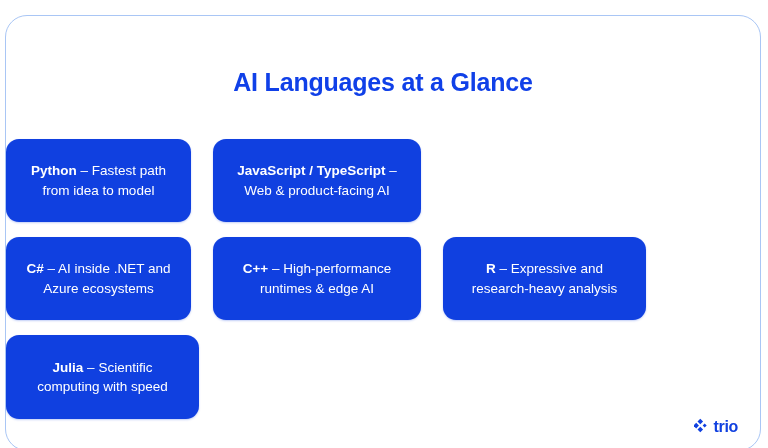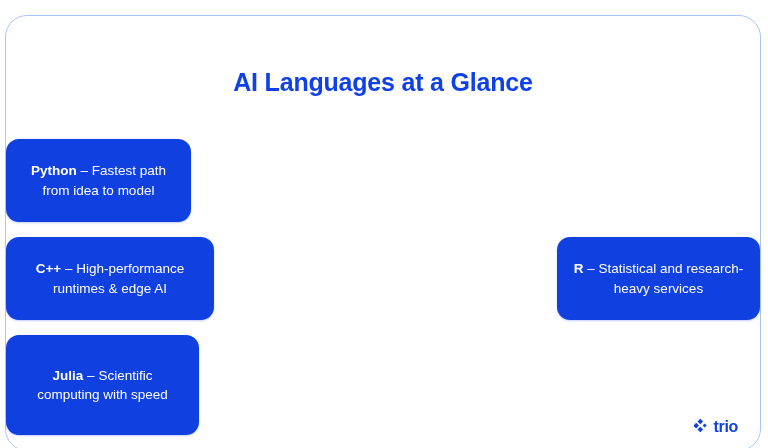--- a/index.html
+++ b/index.html
@@ -37,40 +37,40 @@
     letter-spacing: -0.2px;
   }
   .rows {
     position: absolute;
     left: 0;
     top: 123px;
     width: 100%;
   }
   .row {
     display: flex;
-    justify-content: space-between;
+    justify-content: flex-start;
     gap: 22px;
     margin-bottom: 15px;
   }
   .card {
     background: #1040e0;
     border-radius: 13px;
     box-sizing: border-box;
     display: flex;
     align-items: center;
     justify-content: center;
     text-align: center;
     padding: 10px 14px;
     color: #ffffff;
     font-size: 13.5px;
     line-height: 1.42;
     box-shadow: 0 1px 2px rgba(16,64,224,0.25);
   }
   .row-1 .card, .row-2 .card { height: 83px; }
-  .row-3 .card { height: 100px; }
+  .row-3 .card { height: 84px; }
   .card.w-small  { width: 185px; }
   .card.w-medium { width: 208px; }
   .card.w-large  { width: 203px; }
   .card.w-julia  { width: 193px; }
   .card.w-lisp   { width: 201px; }
   .card .term { font-weight: bold; }
   .card .desc { font-weight: normal; }
   .brand {
     position: absolute;
     right: 22px;
@@ -99,31 +99,41 @@
   <div class="page-title">AI Languages at a Glance</div>
 
   <div class="rows">
 
     <div class="row row-1">
       <div class="card w-small">
         <div>
           <span class="term">Python</span><span class="desc"> – </span><span class="desc">Fastest path from idea to model</span>
         </div>
       </div>
+      <div class="card w-medium">
+        <div>
+          <span class="term">JavaScript / TypeScript</span><span class="desc"> – </span><span class="desc">Web &amp; product-facing AI</span>
+        </div>
+      </div>
     </div>
 
     <div class="row row-2">
+      <div class="card w-small">
+        <div>
+          <span class="term">C#</span><span class="desc"> – </span><span class="desc">AI inside .NET and Azure ecosystems</span>
+        </div>
+      </div>
       <div class="card w-medium">
         <div>
           <span class="term">C++</span><span class="desc"> – </span><span class="desc">High-performance runtimes &amp; edge AI</span>
         </div>
       </div>
       <div class="card w-large">
         <div>
-          <span class="term">R</span><span class="desc"> – </span><span class="desc">Statistical and research-heavy services</span>
+          <span class="term">R</span><span class="desc"> – </span><span class="desc">Expressive and research-heavy analysis</span>
         </div>
       </div>
     </div>
 
     <div class="row row-3">
       <div class="card w-julia">
         <div>
           <span class="term">Julia</span><span class="desc"> – </span><span class="desc">Scientific computing with speed</span>
         </div>
       </div>

